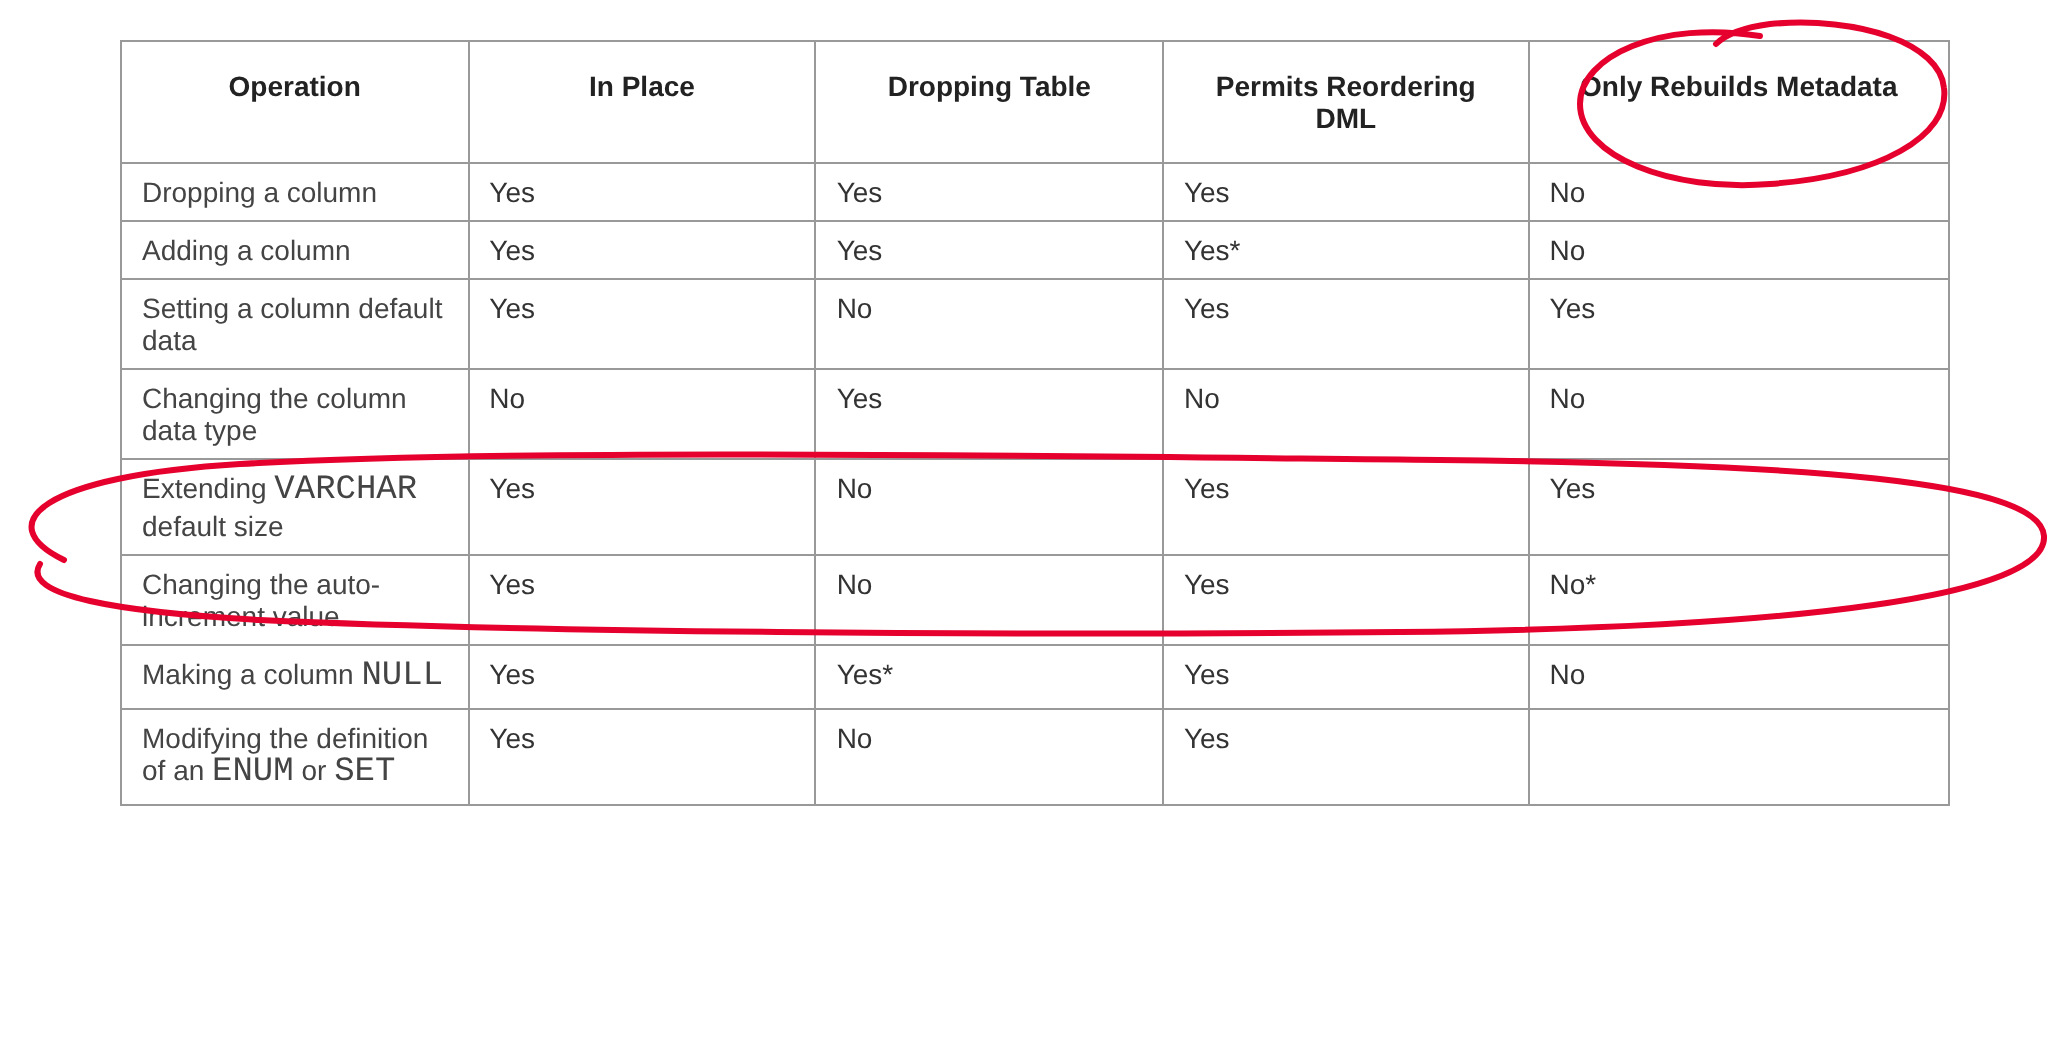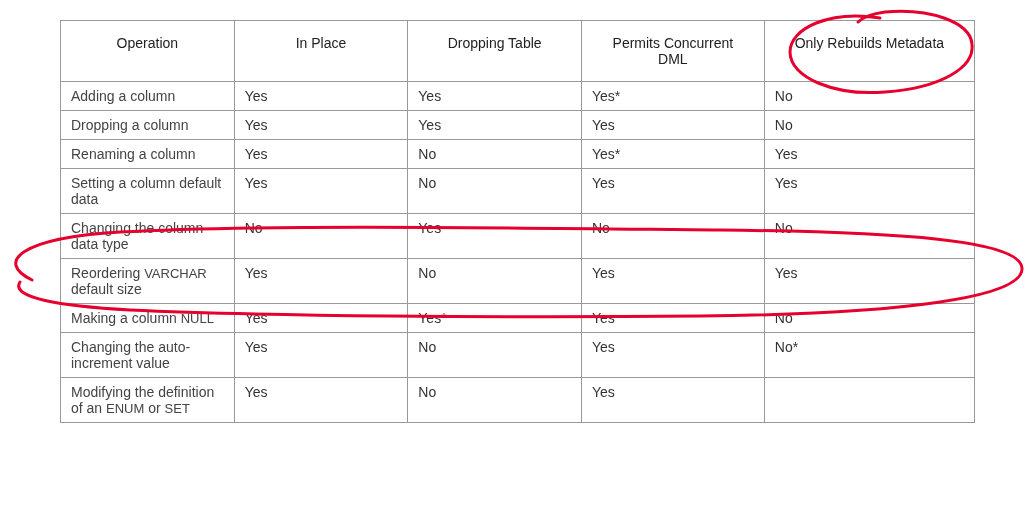--- a/index.html
+++ b/index.html
@@ -19,27 +19,27 @@
       table-layout: fixed;
     }
     th, td {
       border: 1px solid #999;
       padding: 6px 10px;
       text-align: left;
       vertical-align: top;
       font-weight: 400;
     }
     th {
-      font-weight: 400;
+      font-weight: 700;
       text-align: center;
       padding: 14px 14px;
       color: #222;
     }
     td.op { color: #444; }
-    .code { font-family: Liberation Sans, sans-serif; font-size: 13px; }
+    .code { font-family: Liberation Mono, monospace; font-size: 17px; }
     svg.annotations {
       position: absolute;
       top: 0;
       left: 0;
       pointer-events: none;
     }
     col.c1 { width: 19%; }
     col.c2 { width: 19%; }
     col.c3 { width: 19%; }
     col.c4 { width: 20%; }
@@ -54,80 +54,73 @@
       <col class="c2">
       <col class="c3">
       <col class="c4">
       <col class="c5">
   </colgroup>
   <thead>
     <tr>
       <th>Operation</th>
       <th>In Place</th>
       <th>Dropping Table</th>
-      <th>Permits Concurrent DML</th>
+      <th>Permits Reordering DML</th>
       <th>Only Rebuilds Metadata</th>
     </tr>
   </thead>
   <tbody id="tbody">
-      <tr>
-        <td class="op"><span>Adding a column</span></td>
-        <td>Yes</td>
-        <td>Yes</td>
-        <td>Yes*</td>
-        <td>No</td>
-      </tr>
       <tr>
         <td class="op"><span>Dropping a column</span></td>
         <td>Yes</td>
         <td>Yes</td>
         <td>Yes</td>
         <td>No</td>
       </tr>
       <tr>
-        <td class="op"><span>Renaming a column</span></td>
+        <td class="op"><span>Adding a column</span></td>
         <td>Yes</td>
+        <td>Yes</td>
+        <td>Yes*</td>
         <td>No</td>
-        <td>Yes*</td>
-        <td>Yes</td>
       </tr>
       <tr>
         <td class="op"><span>Setting a column default data</span></td>
         <td>Yes</td>
         <td>No</td>
         <td>Yes</td>
         <td>Yes</td>
       </tr>
       <tr>
         <td class="op"><span>Changing the column data type</span></td>
         <td>No</td>
         <td>Yes</td>
         <td>No</td>
         <td>No</td>
       </tr>
       <tr>
-        <td class="op"><span>Reordering </span><span class="code">VARCHAR</span><span> default size</span></td>
+        <td class="op"><span>Extending </span><span class="code">VARCHAR</span><span> default size</span></td>
         <td>Yes</td>
         <td>No</td>
         <td>Yes</td>
         <td>Yes</td>
+      </tr>
+      <tr>
+        <td class="op"><span>Changing the auto-increment value</span></td>
+        <td>Yes</td>
+        <td>No</td>
+        <td>Yes</td>
+        <td>No*</td>
       </tr>
       <tr>
         <td class="op"><span>Making a column </span><span class="code">NULL</span></td>
         <td>Yes</td>
         <td>Yes*</td>
         <td>Yes</td>
         <td>No</td>
-      </tr>
-      <tr>
-        <td class="op"><span>Changing the auto-increment value</span></td>
-        <td>Yes</td>
-        <td>No</td>
-        <td>Yes</td>
-        <td>No*</td>
       </tr>
       <tr>
         <td class="op"><span>Modifying the definition of an </span><span class="code">ENUM</span><span> or </span><span class="code">SET</span></td>
         <td>Yes</td>
         <td>No</td>
         <td>Yes</td>
         <td></td>
       </tr>
     </tbody>
 </table>

